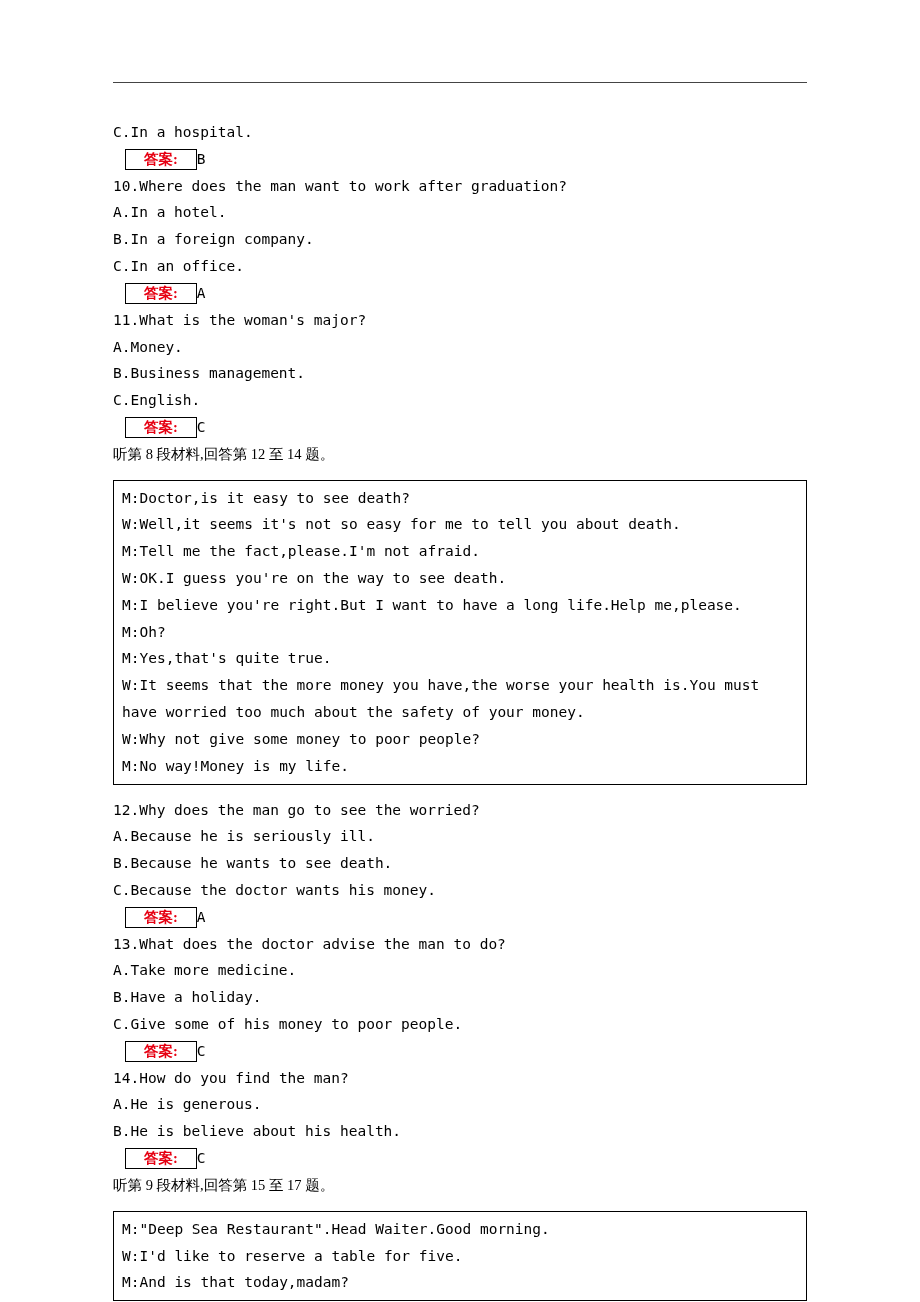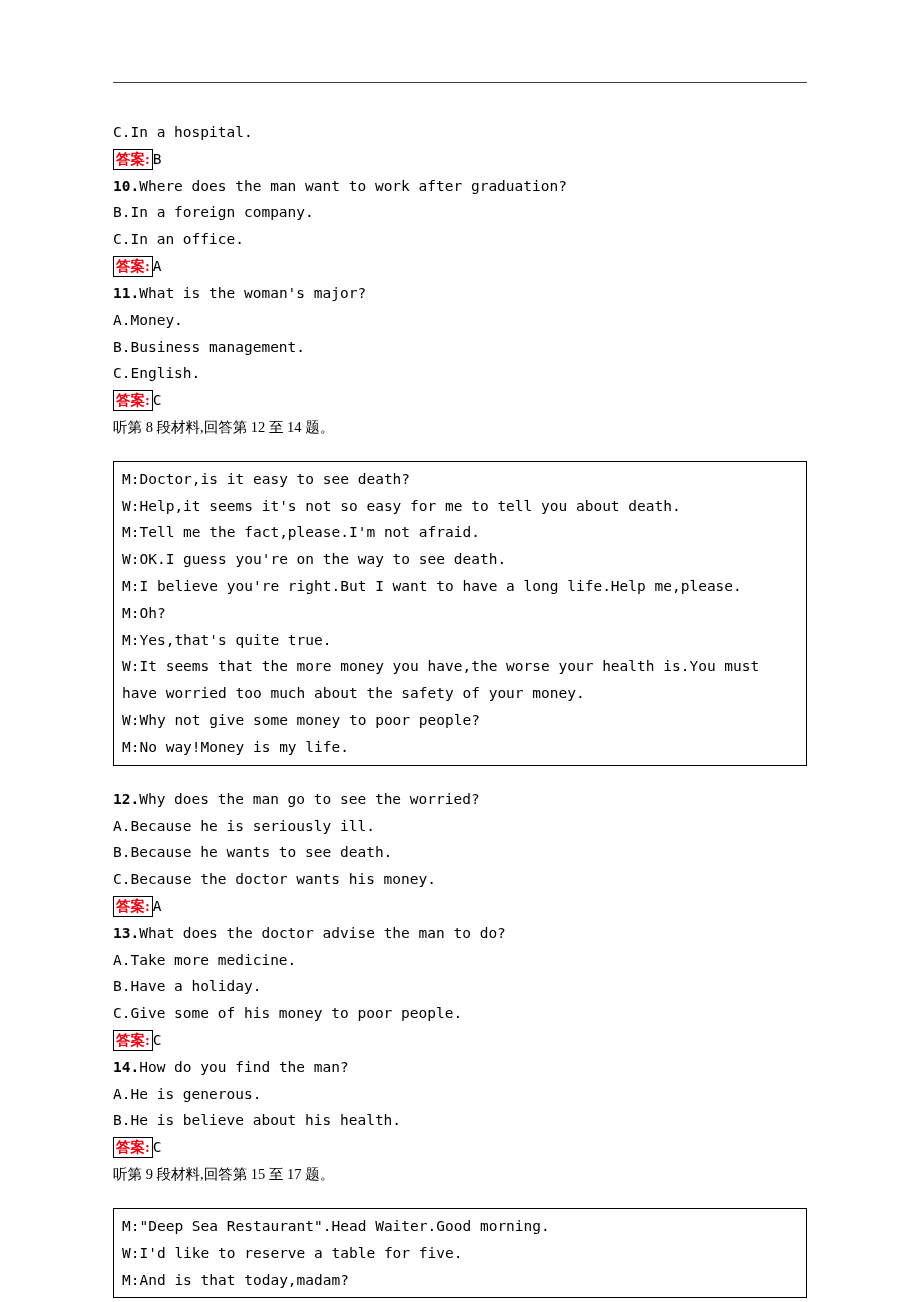--- a/index.html
+++ b/index.html
@@ -17,40 +17,41 @@
   }
   .rule {
     border-top: 1px solid #444;
     margin-bottom: 36px;
   }
   .mono {
     font-family: "SimSun", "Microsoft YaHei", monospace;
     letter-spacing: 0;
   }
   .q-num {
-    font-weight: bold;
+    font-weight: normal;
     margin-top: 8px;
   }
   .ans-label {
     display: inline-block;
     color: #e60012;
     font-weight: bold;
     border: 1px solid #000;
-    padding: 0 2px;
+    padding: 0 18px;
     line-height: 1.3;
     font-family: "SimSun", serif;
     background: #fff;
+    margin-left: 12px;
   }
   .ans-line {
     line-height: 1.85;
   }
   .script-box {
     border: 1px solid #000;
     padding: 4px 8px 4px 8px;
-    margin: 20px 0;
+    margin: 12px 0;
     font-family: "SimSun", "NSimSun", monospace;
     line-height: 1.85;
   }
   .script-line {
     word-break: break-word;
   }
   .cn {
     font-family: "SimSun", serif;
   }
 </style>
@@ -59,39 +60,40 @@
 
 <div class="page">
   <div class="rule"></div>
 
   <div class="mono">C.In a hospital.</div>
   <div class="ans-line">
     <span class="ans-label">答案:</span><span class="mono">B</span>
   </div>
 
   <div class="mono"><span class="q-num">10.</span><span>Where does the man want to work after graduation?</span></div>
+  <div class="mono">A.In a hotel.</div>
   <div class="mono">B.In a foreign company.</div>
   <div class="mono">C.In an office.</div>
   <div class="ans-line">
     <span class="ans-label">答案:</span><span class="mono">A</span>
   </div>
 
   <div class="mono"><span class="q-num">11.</span><span>What is the woman's major?</span></div>
   <div class="mono">A.Money.</div>
   <div class="mono">B.Business management.</div>
   <div class="mono">C.English.</div>
   <div class="ans-line">
     <span class="ans-label">答案:</span><span class="mono">C</span>
   </div>
 
   <div class="cn">听第 8 段材料,回答第 12 至 14 题。</div>
 
   <div class="script-box">
     <div class="script-line">M:Doctor,is it easy to see death?</div>
-    <div class="script-line">W:Help,it seems it's not so easy for me to tell you about death.</div>
+    <div class="script-line">W:Well,it seems it's not so easy for me to tell you about death.</div>
     <div class="script-line">M:Tell me the fact,please.I'm not afraid.</div>
     <div class="script-line">W:OK.I guess you're on the way to see death.</div>
     <div class="script-line">M:I believe you're right.But I want to have a long life.Help me,please.</div>
     <div class="script-line">M:Oh?</div>
     <div class="script-line">M:Yes,that's quite true.</div>
     <div class="script-line">W:It seems that the more money you have,the worse your health is.You must have worried too much about the safety of your money.</div>
     <div class="script-line">W:Why not give some money to poor people?</div>
     <div class="script-line">M:No way!Money is my life.</div>
   </div>
 

